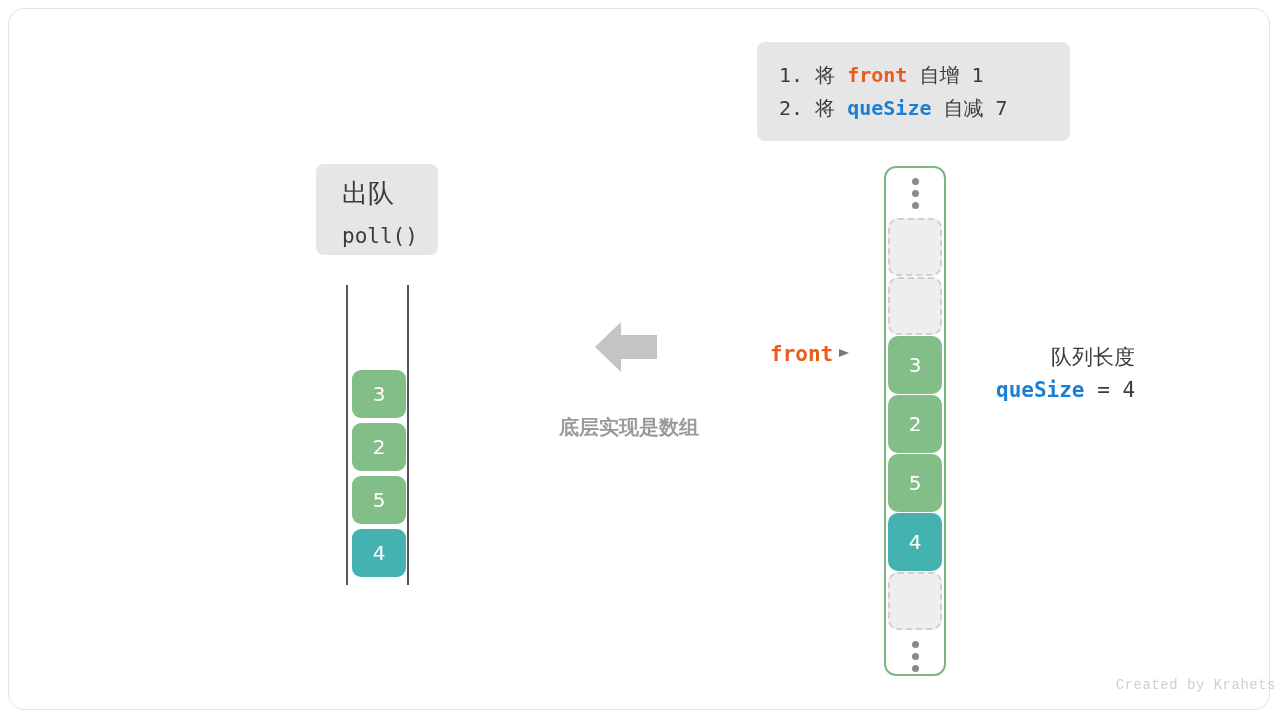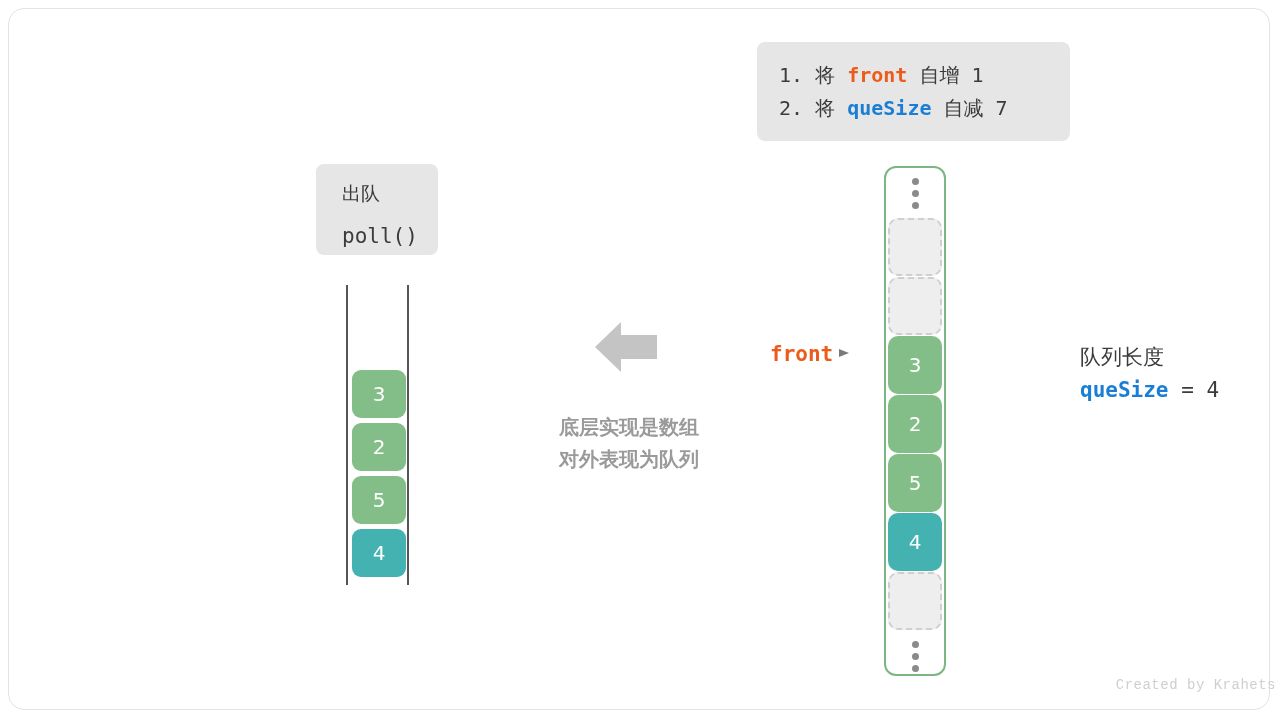--- a/index.html
+++ b/index.html
@@ -63,21 +63,21 @@
   
   #poll-box {
     left: 316px;
     top: 164px;
     width: 122px;
     height: 91px;
     padding: 14px 0 0 26px;
   }
   .poll-line-cn {
     font-family: "DejaVu Sans", sans-serif;
-    font-size: 19px;
+    font-size: 26px;
     line-height: 31px;
     color: #3b3b3b;
   }
   .poll-line-code {
     font-family: "DejaVu Sans Mono", "Liberation Mono", monospace;
     font-size: 21px;
     line-height: 31px;
     color: #3b3b3b;
     margin-top: 12px;
   }
@@ -213,22 +213,23 @@
   .acell.green { background: #83bd87; }
   .acell.teal  { background: #43b2b0; }
   .acell.empty {
     background: #eeeeee;
     border: 2px dashed #cfcfcf;
   }
 
   
   #quesize-label {
     position: absolute;
-    left: 1080px;
+    left: 996px;
     top: 341px;
+    text-align: right;
   }
   #quesize-label .cn {
     font-family: "DejaVu Sans", sans-serif;
     font-size: 21px;
     line-height: 33px;
     color: #3b3b3b;
   }
   #quesize-label .code {
     font-family: "DejaVu Sans Mono", "Liberation Mono", monospace;
     font-size: 21px;
@@ -276,21 +277,20 @@
   </div>
 
   <div id="center-arrow">
     <svg width="62" height="50" viewBox="0 0 62 50" xmlns="http://www.w3.org/2000/svg">
       <polygon points="0,25 26,0 26,13 62,13 62,37 26,37 26,50" fill="#c4c4c4"></polygon>
     </svg>
   </div>
 
   <div id="center-caption">
     <div>底层实现是数组</div>
-    <div>对外表现为队列</div>
   </div>
 
   <div id="front-pointer">
     <span class="label">front</span>
     <span class="ptr-arrow">
       <svg width="12" height="12" viewBox="0 0 12 12" xmlns="http://www.w3.org/2000/svg">
         <polygon points="0,2 10,6 0,10" fill="#7a7a7a"></polygon>
       </svg>
     </span>
   </div>

